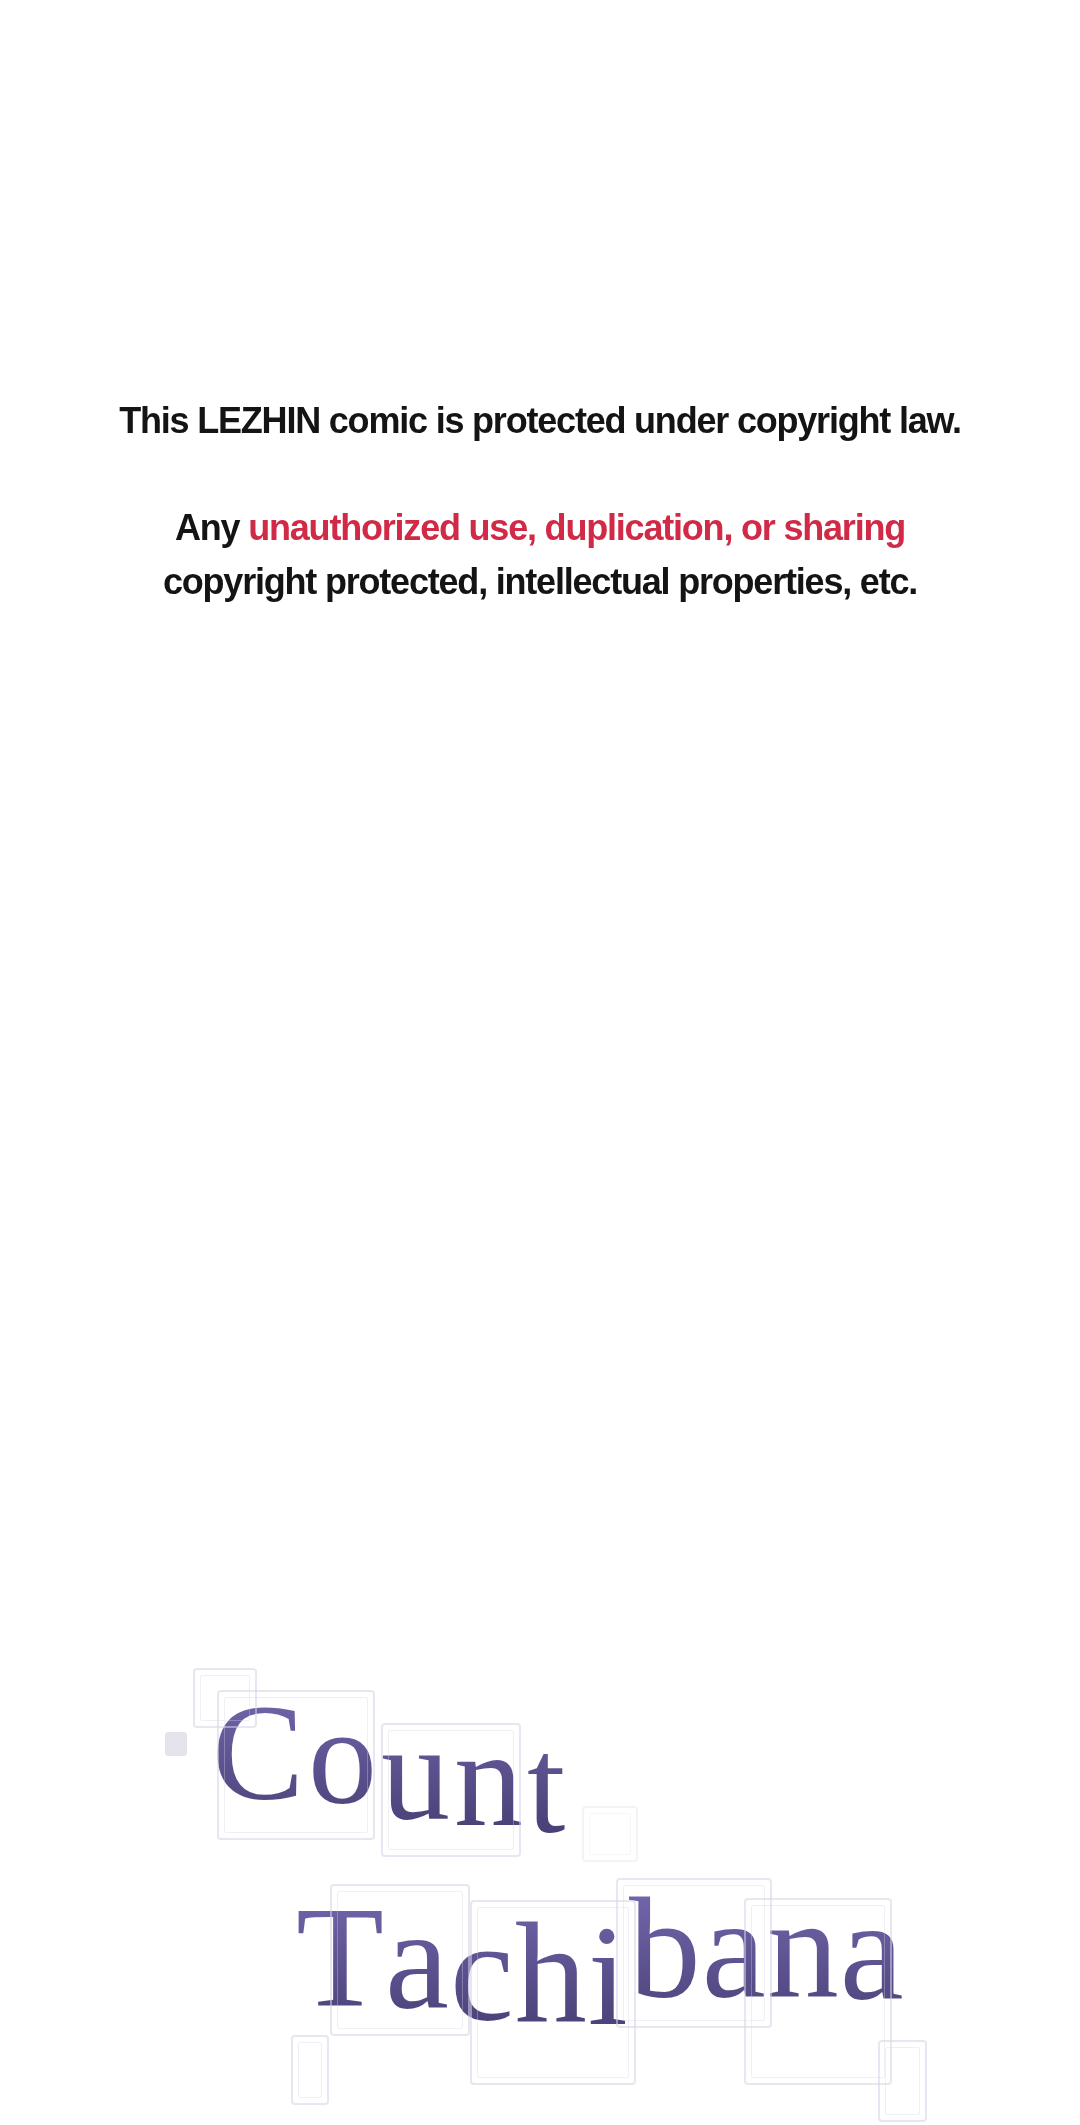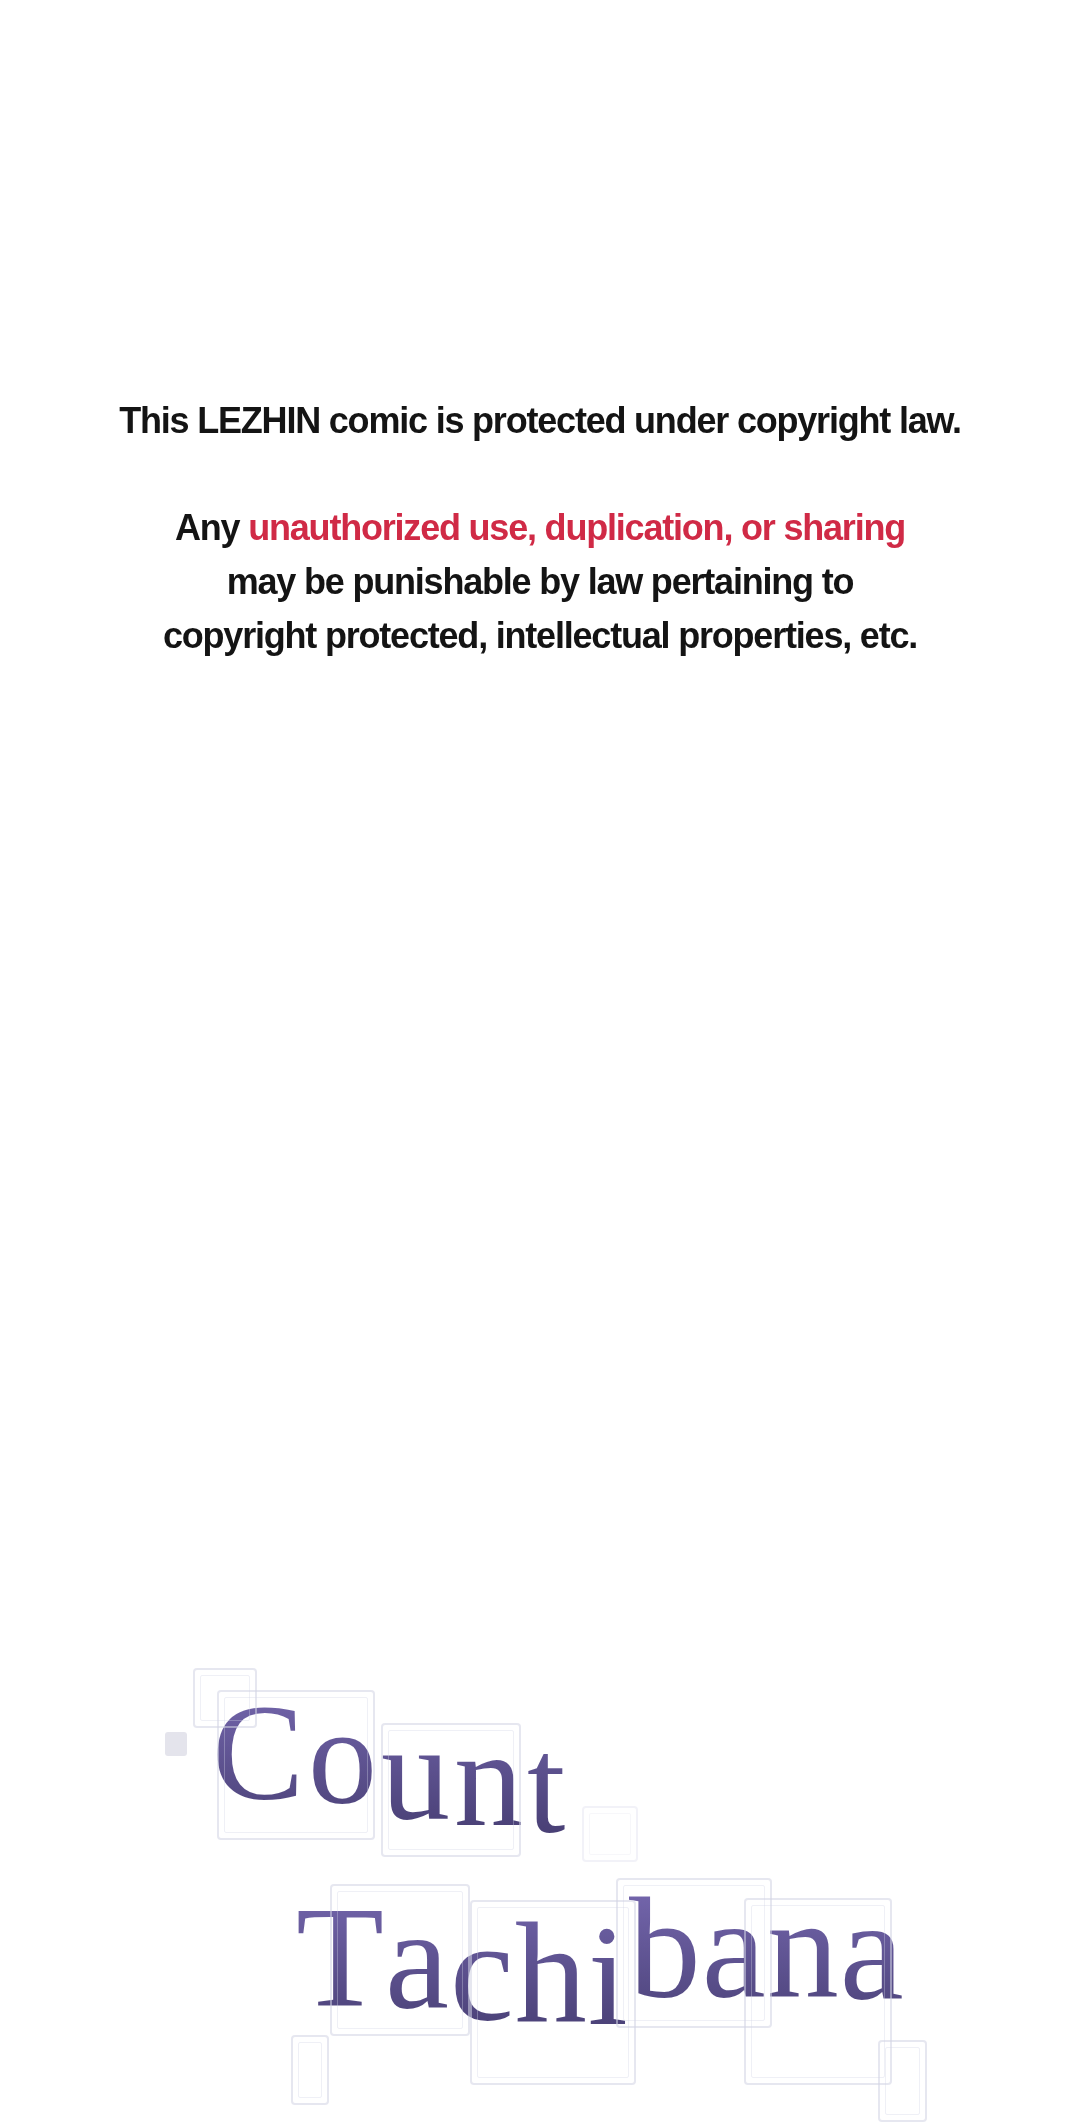--- a/index.html
+++ b/index.html
@@ -76,21 +76,20 @@
 </style>
 </head>
 <body>
 
 <div class="page">
 
   <div class="notice-line1">This LEZHIN comic is protected under copyright law.</div>
 
   <div class="notice-block">
     <div><span>Any </span><span class="hl">unauthorized use, duplication, or sharing</span></div>
-    <div>may be punishable by law pertaining to</div>
     <div>copyright protected, intellectual properties, etc.</div>
   </div>
 
   <div class="title-word count" id="title-word1" style="--g-top: #7567ae; --g-bottom: #2e2853;"><span class="tl" style="--dy: 0px;">C</span><span class="tl" style="--dy: 4px;">o</span><span class="tl" style="--dy: 20px;">u</span><span class="tl" style="--dy: 26px;">n</span><span class="tl" style="--dy: 33px;">t</span></div>
   <div class="title-word tachibana" id="title-word2" style="--g-top: #7567ae; --g-bottom: #2e2853;"><span class="tl" style="--dy: 0px;">T</span><span class="tl" style="--dy: 3px;">a</span><span class="tl" style="--dy: 15px;">c</span><span class="tl" style="--dy: 17px;">h</span><span class="tl" style="--dy: 19px;">i</span><span class="tl" style="--dy: -8px;">b</span><span class="tl" style="--dy: -8px;">a</span><span class="tl" style="--dy: -8px;">n</span><span class="tl" style="--dy: -6px;">a</span></div>
 
   <div class="sq" style="left:193px;top:1668px;width:60px;height:56px;"></div>
   <div class="sq-dot" style="left:165px;top:1732px;width:22px;height:24px;"></div>
   <div class="sq" style="left:217px;top:1690px;width:154px;height:146px;"></div>
   <div class="sq" style="left:381px;top:1723px;width:136px;height:130px;"></div>

